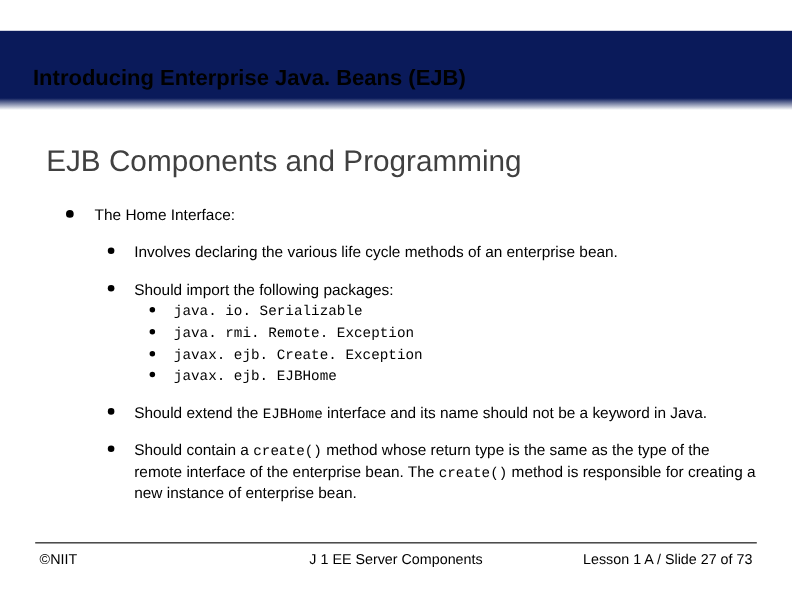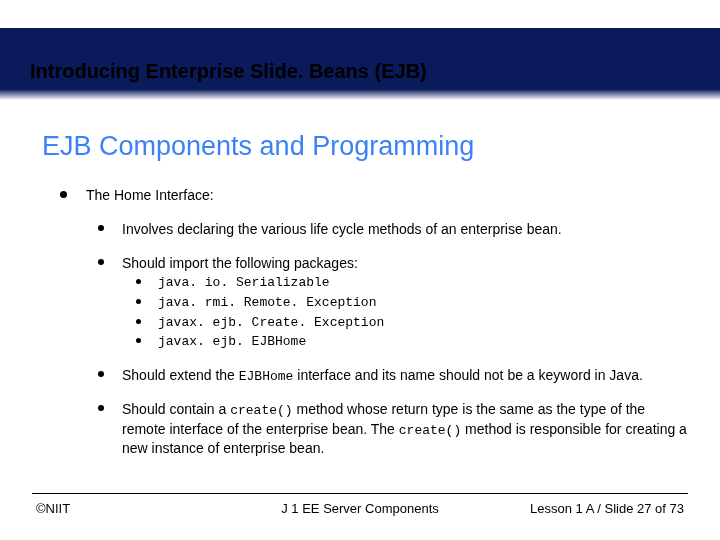--- a/index.html
+++ b/index.html
@@ -1,38 +1,38 @@
 <!DOCTYPE html>
 <html><head>
 <meta charset="utf-8">
 <style>
   html,body{margin:0;padding:0}
   body{width:720px;height:540px;background:#fff;font-family:Verdana,Geneva,sans-serif;color:#000;position:relative;overflow:hidden}
   .headerbar{position:absolute;top:28px;left:0;right:0;height:72px;background:linear-gradient(to bottom,#0a1a5a 0%,#0a1a5a 85%,#fff 100%)}
   .slide-title{position:absolute;top:60px;left:30px;font-size:20px;font-weight:700;font-family:Arial,Helvetica,sans-serif;color:#000}
   .content{position:absolute;top:130px;left:42px;right:30px}
-  .h2{font-size:27px;font-family:Arial,Helvetica,sans-serif;color:#3b82f6;line-height:1.25;margin:0 0 22px 0}
+  .h2{font-size:27px;font-family:Arial,Helvetica,sans-serif;color:#404040;line-height:1.25;margin:0 0 22px 0}
   .h2 .indent{display:block;padding-left:42px}
   .b1{position:relative;padding-left:44px;font-size:14px;line-height:1.35}
   .b1::before{content:"";position:absolute;left:18px;top:5px;width:7px;height:7px;background:#000;border-radius:50%}
   .b2{position:relative;padding-left:80px;font-size:14px;line-height:1.35;margin-top:15px}
   .b2::before{content:"";position:absolute;left:56px;top:5px;width:6px;height:6px;background:#000;border-radius:50%}
   .b3{position:relative;padding-left:116px;font-size:14px;line-height:1.35;margin-top:2px}
   .b3::before{content:"";position:absolute;left:94px;top:5px;width:5px;height:5px;background:#000;border-radius:50%}
   .mono{font-family:"Courier New",monospace;font-size:13px}
   .footer{position:absolute;bottom:24px;left:0;right:0;padding:0 36px;display:flex;justify-content:space-between;font-size:13px;font-family:Arial,Helvetica,sans-serif}
   .footer-rule{position:absolute;bottom:46px;left:32px;right:32px;height:1px;background:#000}
   .footer .mid{position:absolute;left:0;right:0;text-align:center}
   .footer .left,.footer .right{position:relative;z-index:1}
 </style>
 </head>
 <body>
 
 <div class="headerbar"></div>
-<div class="slide-title">Introducing Enterprise Slide. Beans (EJB)</div>
+<div class="slide-title">Introducing Enterprise Java. Beans (EJB)</div>
 
 <div class="content">
   <div class="h2">
     <span>EJB Components and Programming</span>
   </div>
 
   <div class="b1">The Home Interface:</div>
   <div class="b2">Involves declaring the various life cycle methods of an enterprise bean.</div>
   <div class="b2">Should import the following packages:</div>
   <div class="b3 mono">java. io. Serializable</div>

